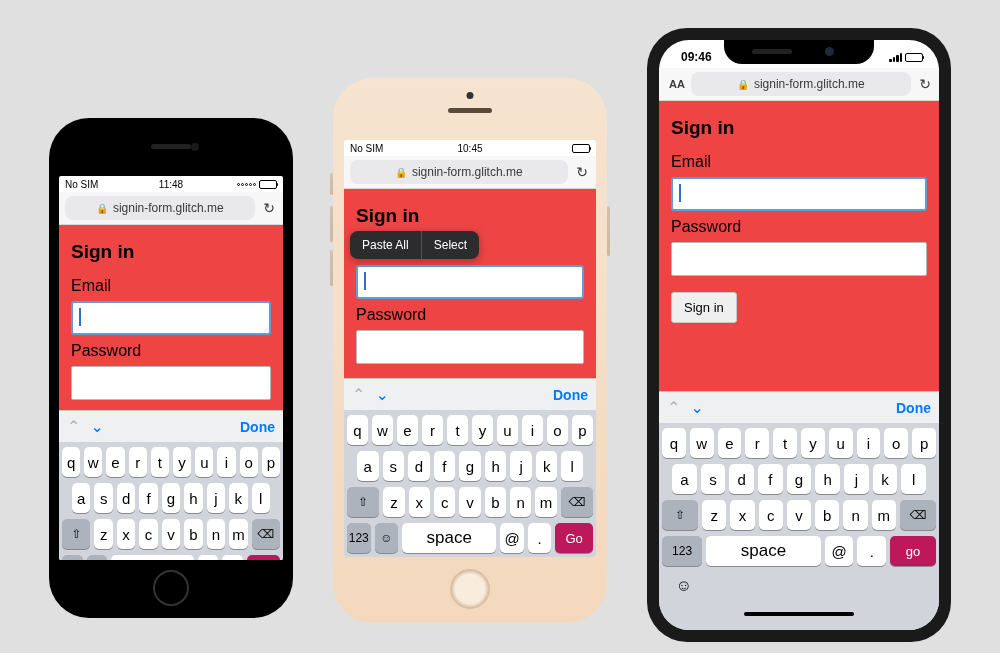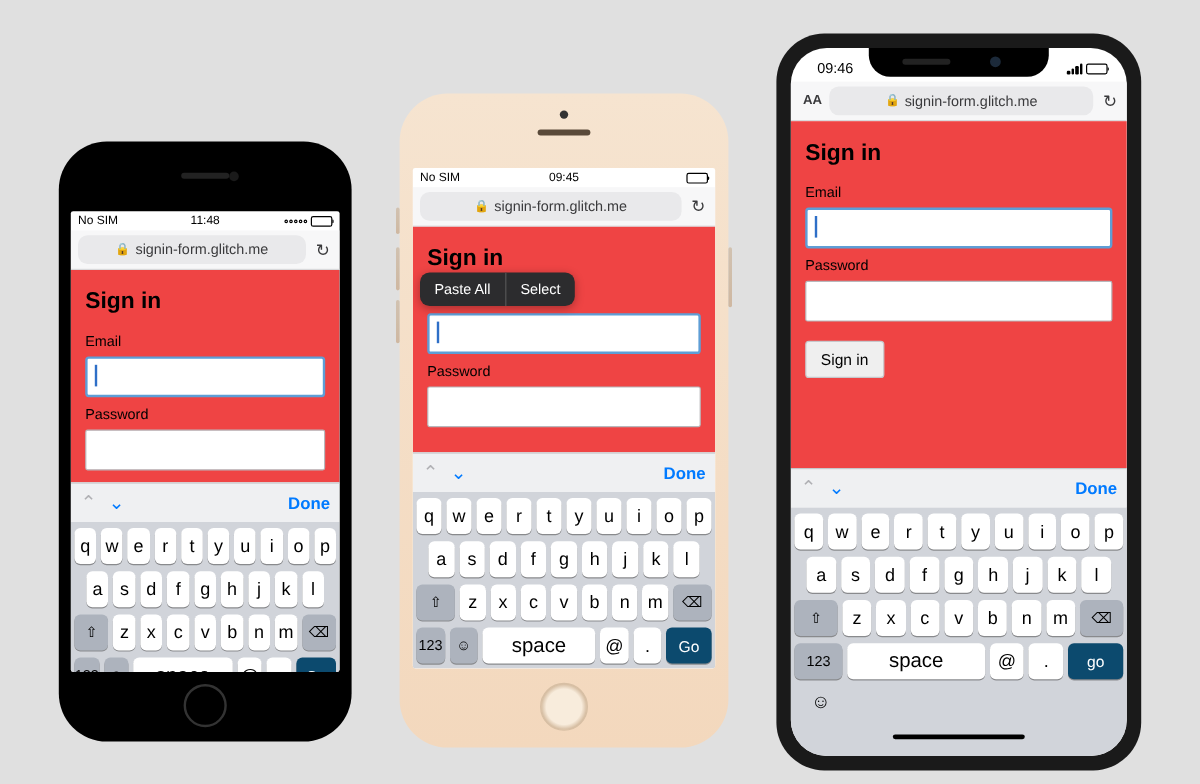--- a/index.html
+++ b/index.html
@@ -37,21 +37,21 @@
 .homebtn-gold { position:absolute; bottom:14px; left:50%; transform:translateX(-50%); width:40px; height:40px; background:radial-gradient(circle,#f8ecdc 55%,#d7bfa4 70%); border-radius:50%; border:1px solid #d7bfa4; }
 
 .side-btn { position:absolute; background:inherit; filter:brightness(.85); border-radius:2px; }
 .phone-gold .side-btn.left1 { left:-3px; top:95px; width:3px; height:22px; }
 .phone-gold .side-btn.left2 { left:-3px; top:128px; width:3px; height:36px; }
 .phone-gold .side-btn.left3 { left:-3px; top:172px; width:3px; height:36px; }
 .phone-gold .side-btn.right1{ right:-3px; top:128px; width:3px; height:50px; }
 
 
 .status { display:flex; justify-content:space-between; align-items:center; font-size:10px; padding:3px 6px 2px 6px; color:#000; }
-.phone-x .status { padding:10px 16px 4px 22px; font-size:12px; font-weight:400; }
+.phone-x .status { padding:10px 16px 4px 22px; font-size:12px; font-weight:700; }
 .status .mid { position:absolute; left:50%; transform:translateX(-50%); }
 .status .right { display:flex; align-items:center; gap:3px; }
 .sig-dots { display:flex; gap:1px; align-items:center; }
 .sig-dots span { width:3px; height:3px; border-radius:50%; border:0.5px solid #000; }
 .battery { width:18px; height:9px; border:1px solid #000; border-radius:2px; position:relative; padding:1px; }
 .battery::after { content:""; position:absolute; right:-2px; top:2px; width:1.5px; height:3px; background:#000; border-radius:0 1px 1px 0;}
 .battery .fill { background:#35c759; height:100%; width:60%; border-radius:1px; }
 .sig-bars { display:flex; gap:1px; align-items:flex-end; }
 .sig-bars span { width:2.5px; background:#000; border-radius:1px; }
 .sig-bars span:nth-child(1){height:3px}.sig-bars span:nth-child(2){height:5px}.sig-bars span:nth-child(3){height:7px}.sig-bars span:nth-child(4){height:9px}
@@ -59,21 +59,21 @@
 
 .addrbar { background:#f7f7f8; border-bottom:1px solid #d9d9db; padding:4px 6px; display:flex; align-items:center; gap:6px; }
 .addrbar .pill { flex:1; background:#e9e9eb; border-radius:8px; height:24px; display:flex; align-items:center; justify-content:center; gap:4px; font-size:12px; color:#3a3a3c; }
 .addrbar .reload { width:16px; text-align:center; color:#3a3a3c; font-size:14px; }
 .addrbar .aa { font-size:11px; font-weight:600; color:#3a3a3c; width:20px; text-align:right; }
 .lock { font-size:10px; }
 
 
 .page { flex:1; background:#ef4444; padding:10px 12px; font-size:14px; }
 .page h1 { font-size:19px; font-weight:700; margin:6px 0 14px; }
-.page label { display:block; font-size:12px; margin:7px 0 6px; }
+.page label { display:block; font-size:16px; margin:7px 0 6px; }
 .page .field { width:100%; height:34px; border:1px solid #b8b8bc; border-radius:2px; background:#fff; padding:5px 6px; }
 .page .field.focus { border:2px solid #5e9ed6; border-radius:3px; }
 .page .cursor { display:inline-block; width:1.5px; height:18px; background:#2e6fc7; vertical-align:middle; }
 .page .signinbtn { margin-top:16px; display:inline-block; padding:7px 12px; background:#efefef; border:1px solid #c7c7cb; border-radius:3px; font-size:13px; }
 
 
 .ctxmenu { position:absolute; top:-34px; left:-6px; background:#2c2c2e; border-radius:8px; display:flex; overflow:hidden; box-shadow:0 2px 8px rgba(0,0,0,.3); }
 .ctxmenu div { color:#fff; font-size:12px; padding:7px 12px; }
 .ctxmenu .sep { width:1px; background:#555; padding:0; }
 .ctxmenu::after { content:""; position:absolute; bottom:-5px; left:24px; border:5px solid transparent; border-top-color:#2c2c2e; }
@@ -85,21 +85,21 @@
 .chev { font-size:16px; color:#b0b0b4; }
 .chev.active { color:#007aff; }
 .done { color:#007aff; font-size:14px; font-weight:600; }
 
 .kb { background:#d1d4da; padding:5px 3px 4px; display:flex; flex-direction:column; gap:6px; }
 .kb .row { display:flex; gap:4px; justify-content:center; }
 .key { background:#fff; border-radius:5px; box-shadow:0 1px 0 #898a8d; height:30px; display:flex; align-items:center; justify-content:center; font-size:15px; flex:1; min-width:0; }
 .key.fn { background:#adb3bd; font-size:12px; }
 .key.wide { flex:1.4; }
 .key.space { flex:4; font-size:17px; }
-.key.go { background:#0c4a6e; color:#fff; font-size:13px; flex:1.6; }
+.key.go { background:#be185d; color:#fff; font-size:13px; flex:1.6; }
 .row.r2 { padding:0 10px; }
 .row.r3 .key.shift, .row.r3 .key.bksp { flex:1.3; }
 .phone-x .kb { padding-bottom:10px; }
 .home-indicator { height:4px; width:110px; background:#000; border-radius:3px; margin:6px auto 4px; }
 .emoji-row { display:flex; padding:2px 10px; }
 .emoji-row .key { background:transparent; box-shadow:none; flex:0 0 auto; width:24px; height:24px; font-size:16px; }
 
 </style>
 </head>
 <body>
@@ -199,21 +199,21 @@
   <div class="side-btn left1"></div>
       <div class="side-btn left2"></div>
       <div class="side-btn left3"></div>
       <div class="side-btn right1"></div>
   <div class="cam-gold"></div>
   <div class="earpiece-gold"></div>
   <div class="homebtn-gold"></div>
   <div class="screen">
     <div class="status">
       <span>No SIM</span>
-      <span class="mid">09:45</span>
+      <span class="mid">10:45</span>
       <span class="right">
         <span class="battery"><span class="fill"></span></span>
       </span>
     </div>
     <div class="addrbar">
       <div class="pill">
         <span class="lock">🔒</span>
         <span>signin-form.glitch.me</span>
       </div>
       <div class="reload">↻</div>

